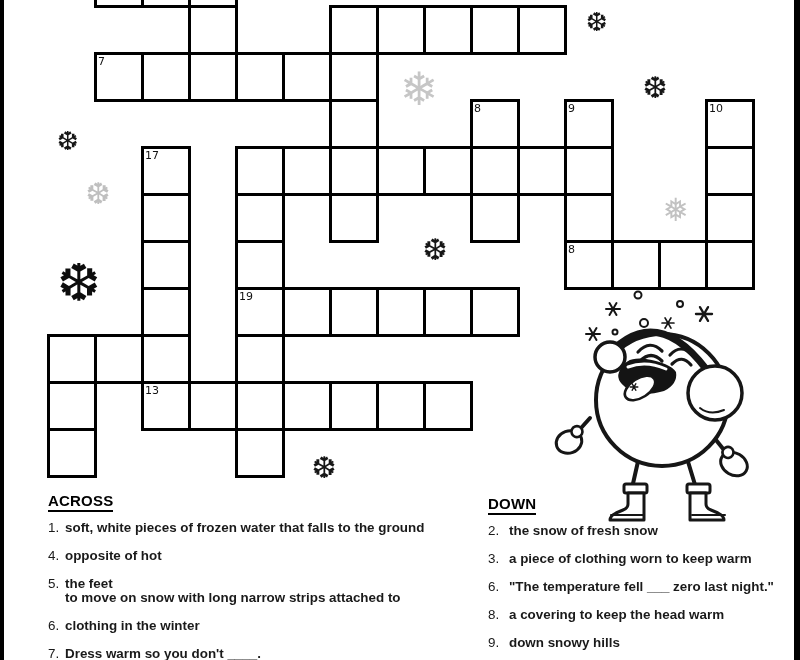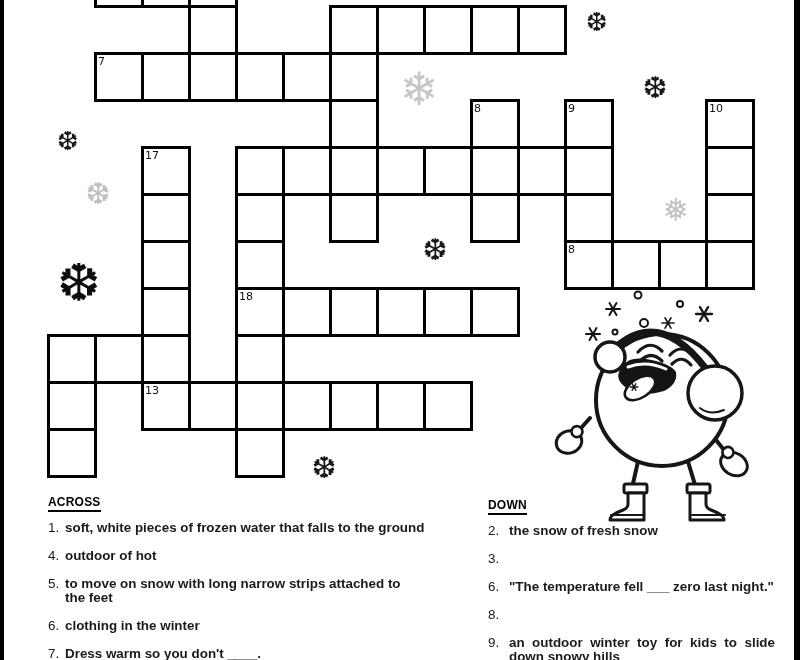--- a/index.html
+++ b/index.html
@@ -28,21 +28,21 @@
   }
 
   
   #snowman{position:absolute;left:540px;top:280px;width:230px;height:250px;}
 
   
   .clues-sec{position:absolute;}
   #across-sec{left:48px;top:492px;}
   #down-sec{left:488px;top:495px;}
   .clues-sec h2{
-    margin:0;font-size:12px;font-weight:bold;display:inline-block;
+    margin:0;font-size:15px;font-weight:bold;display:inline-block;
     border-bottom:2px solid #000;padding-bottom:1px;letter-spacing:.2px;color:#000;
   }
   .clue-list{margin-top:9px;}
   .clue{display:flex;align-items:flex-start;margin-bottom:14px;font-size:13.4px;line-height:14px;}
   .clue .num{flex:none;}
   #across-sec .num{width:17px;}
   #down-sec .num{width:21px;}
   .line{display:block;white-space:nowrap;font-weight:bold;}
   .line.justify{white-space:normal;width:266px;text-align:justify;text-align-last:justify;}
 </style>
@@ -132,21 +132,21 @@
       <div class="cell" style="left: 611px; top: 240px;"></div>
       <div class="cell" style="left: 658px; top: 240px;"></div>
       <div class="cell" style="left: 705px; top: 240px;"></div>
       <div class="cellnum" style="left: 568px; top: 244px;">8</div>
       <div class="cell" style="left: 235px; top: 287px;"></div>
       <div class="cell" style="left: 282px; top: 287px;"></div>
       <div class="cell" style="left: 329px; top: 287px;"></div>
       <div class="cell" style="left: 376px; top: 287px;"></div>
       <div class="cell" style="left: 423px; top: 287px;"></div>
       <div class="cell" style="left: 470px; top: 287px;"></div>
-      <div class="cellnum" style="left: 239px; top: 291px;">18</div>
+      <div class="cellnum" style="left: 239px; top: 291px;">19</div>
       <div class="cell" style="left: 47px; top: 334px;"></div>
       <div class="cell" style="left: 94px; top: 334px;"></div>
       <div class="cell" style="left: 141px; top: 334px;"></div>
       <div class="cellnum" style="left: 51px; top: 338px;">15</div>
       <div class="cell" style="left: 47px; top: 334px;"></div>
       <div class="cell" style="left: 47px; top: 381px;"></div>
       <div class="cell" style="left: 47px; top: 428px;"></div>
       <div class="cell" style="left: 141px; top: 381px;"></div>
       <div class="cell" style="left: 188px; top: 381px;"></div>
       <div class="cell" style="left: 235px; top: 381px;"></div>
@@ -227,28 +227,28 @@
     <div class="clue-list" id="across-list">
         <div class="clue">
           <span class="num">1.</span>
           <div class="txt">
             <span class="line">soft, white pieces of frozen water that falls to the ground</span>
           </div>
         </div>
         <div class="clue">
           <span class="num">4.</span>
           <div class="txt">
-            <span class="line">outdoor of hot</span>
+            <span class="line">opposite of hot</span>
           </div>
         </div>
         <div class="clue">
           <span class="num">5.</span>
           <div class="txt">
+            <span class="line">the feet</span>
             <span class="line">to move on snow with long narrow strips attached to</span>
-            <span class="line">the feet</span>
           </div>
         </div>
         <div class="clue">
           <span class="num">6.</span>
           <div class="txt">
             <span class="line">clothing in the winter</span>
           </div>
         </div>
         <div class="clue">
           <span class="num">7.</span>
@@ -263,33 +263,38 @@
     <h2>DOWN</h2>
     <div class="clue-list" id="down-list">
         <div class="clue">
           <span class="num">2.</span>
           <div class="txt">
             <span class="line">the snow of fresh snow</span>
           </div>
         </div>
         <div class="clue">
           <span class="num">3.</span>
+          <div class="txt">
+            <span class="line">a piece of clothing worn to keep warm</span>
+          </div>
         </div>
         <div class="clue">
           <span class="num">6.</span>
           <div class="txt">
             <span class="line">"The temperature fell ___ zero last night."</span>
           </div>
         </div>
         <div class="clue">
           <span class="num">8.</span>
+          <div class="txt">
+            <span class="line">a covering to keep the head warm</span>
+          </div>
         </div>
         <div class="clue">
           <span class="num">9.</span>
           <div class="txt">
-            <span class="line justify">an outdoor winter toy for kids to slide</span>
             <span class="line">down snowy hills</span>
           </div>
         </div>
       </div>
   </div>
 
 </div>
 
 </body></html>

